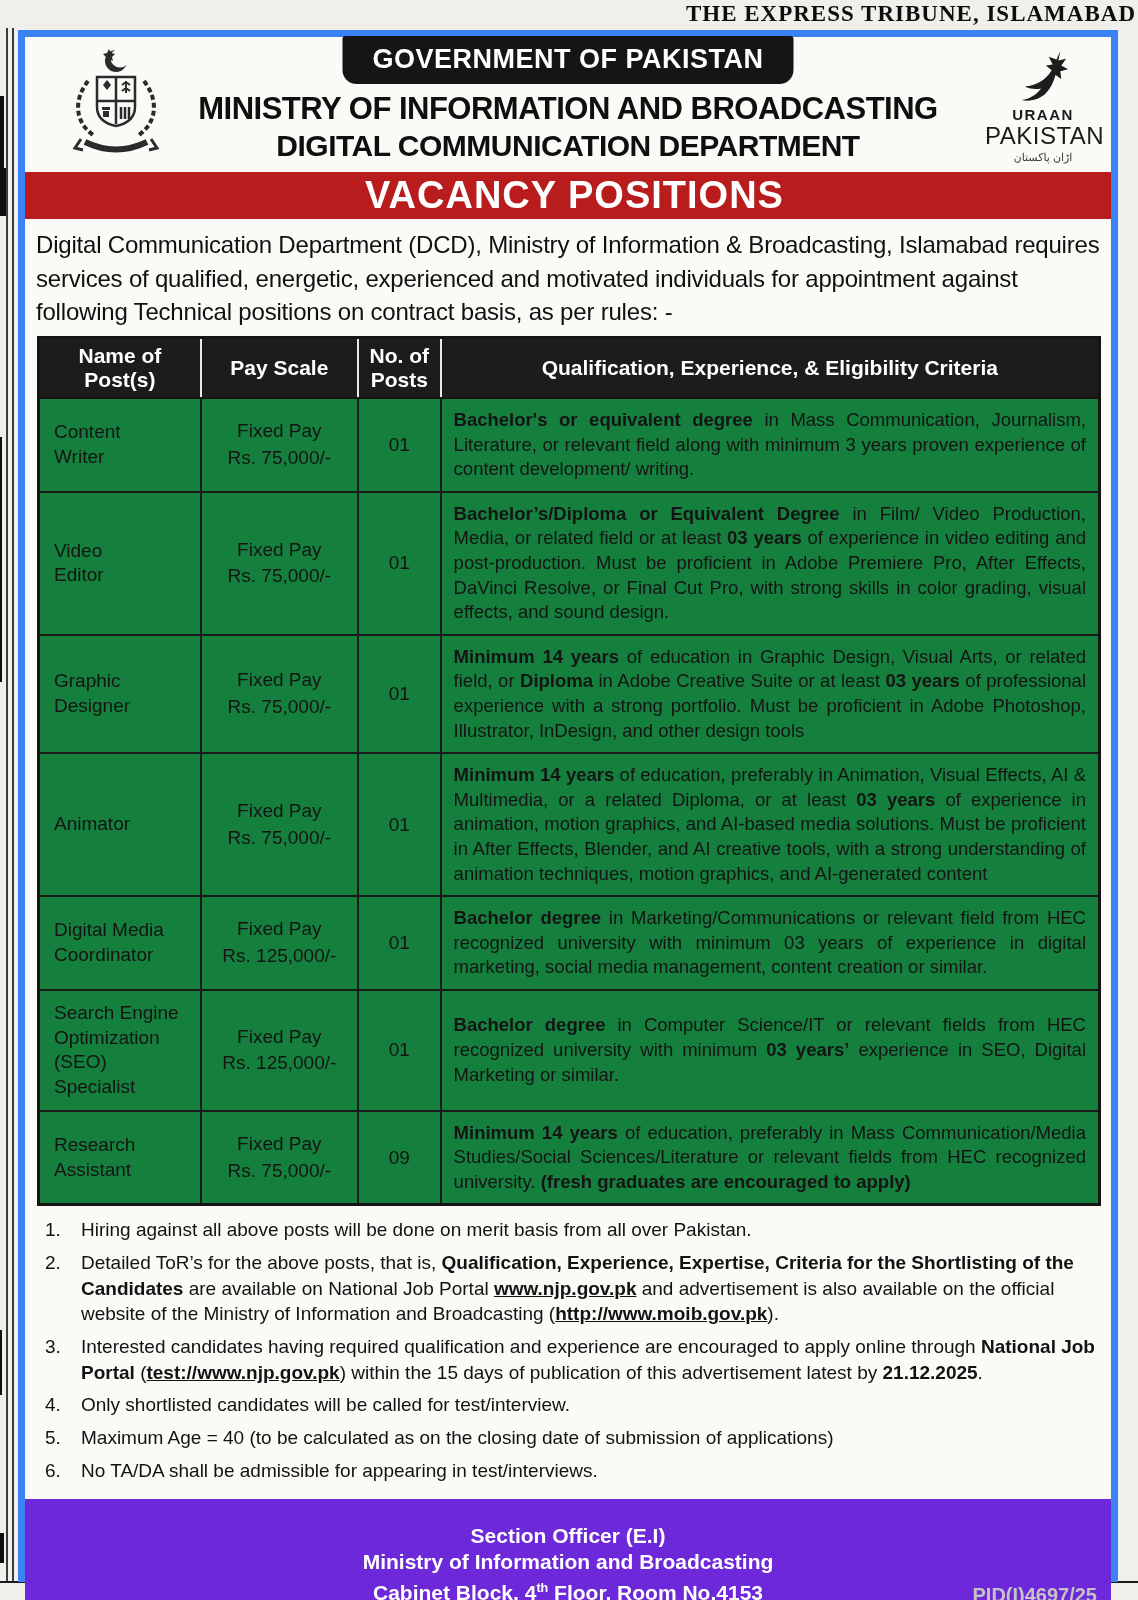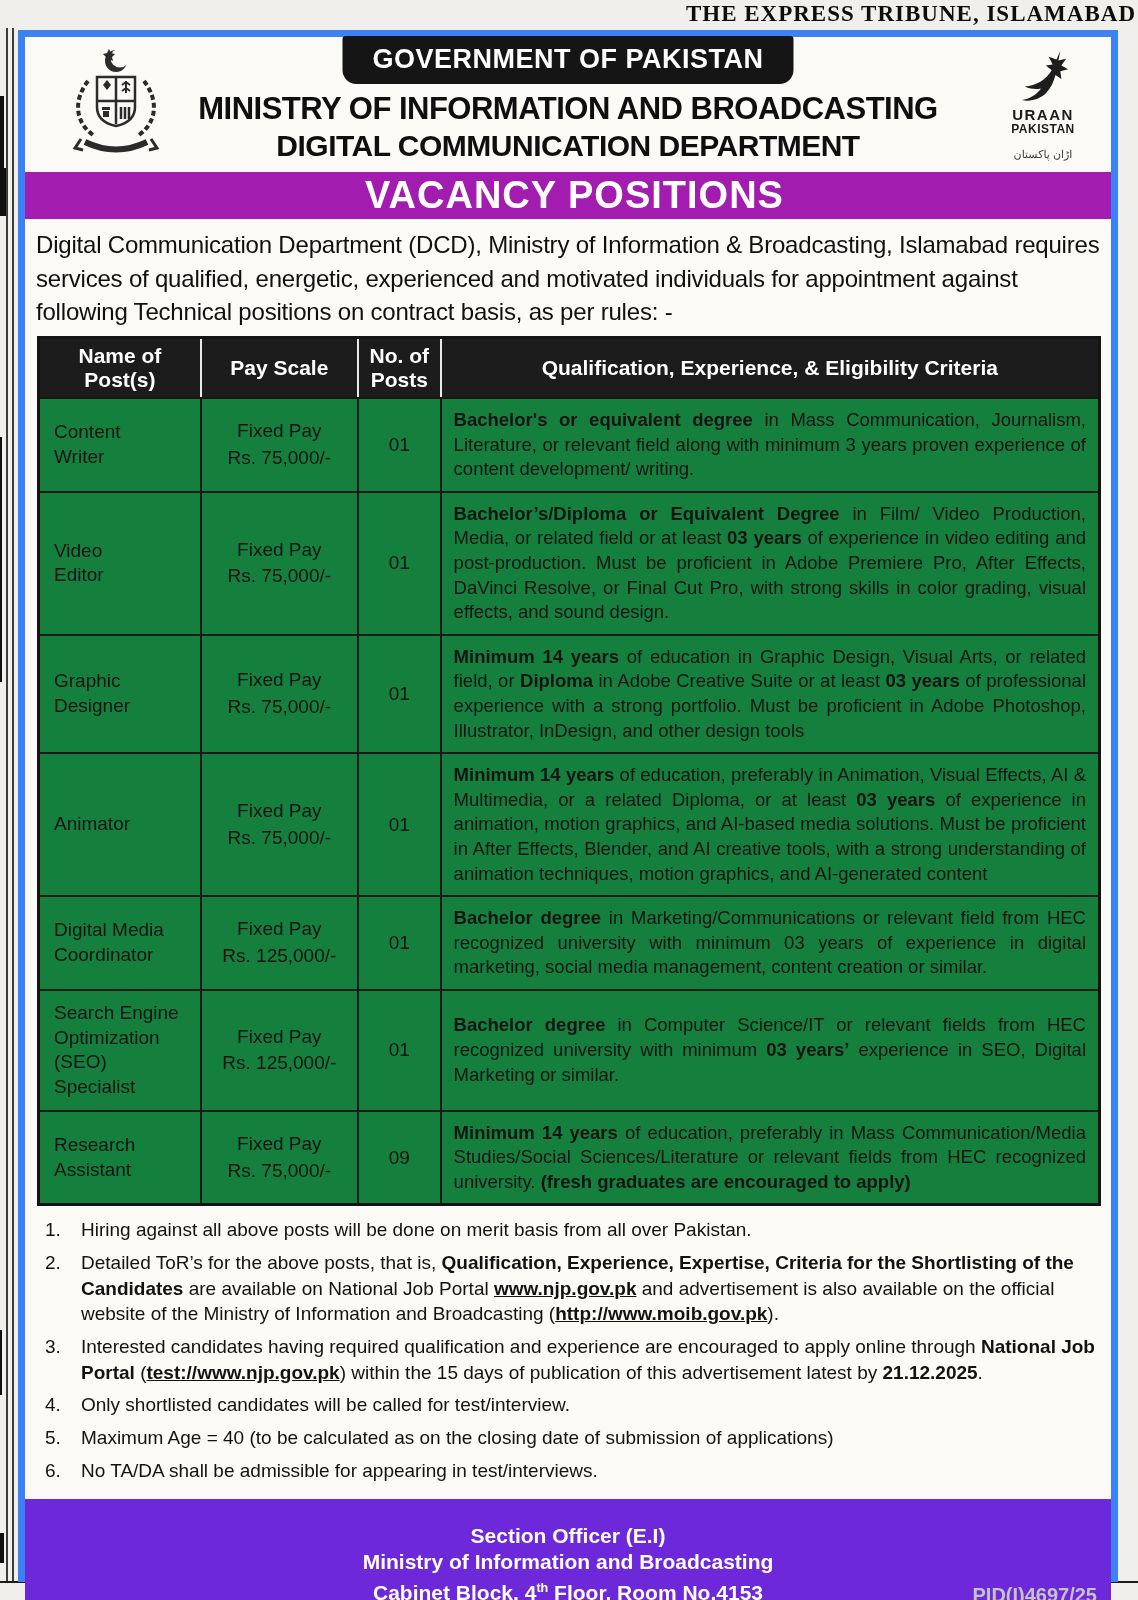--- a/index.html
+++ b/index.html
@@ -20,24 +20,24 @@
   .emblem{position:absolute;left:32px;top:8px;}
   .gov-banner{position:absolute;left:50%;transform:translateX(-50%);top:-1px;background:#151515;
               color:#fff;font-weight:700;font-size:27px;letter-spacing:.5px;padding:8px 30px 9px;
               border-radius:3px 3px 14px 14px;white-space:nowrap;}
   .ministry{position:absolute;top:54px;left:0;width:100%;text-align:center;font-weight:700;
             font-size:31px;letter-spacing:-.5px;color:#0f0f0f;white-space:nowrap;}
   .department{position:absolute;top:92px;left:0;width:100%;text-align:center;font-weight:700;
               font-size:30px;letter-spacing:-.5px;color:#0f0f0f;white-space:nowrap;}
   .logo{position:absolute;right:10px;top:12px;width:116px;text-align:center;line-height:1.05;}
   .logo-uraan{font-size:15px;font-weight:700;letter-spacing:1.5px;color:#1b1b1b;}
-  .logo-pak{font-size:12px;font-weight:700;letter-spacing:.5px;color:#1b1b1b;}
-  .logo-urdu{font-size:11px;color:#3a3a3a;margin-top:14px;}
-
-  .vacancy-bar{height:47px;background:#a21caf;color:#fff;display:flex;align-items:center;
+  .logo-pak{font-size:24px;font-weight:400;letter-spacing:.5px;color:#1b1b1b;}
+  .logo-urdu{font-size:11px;color:#3a3a3a;margin-top:4px;}
+
+  .vacancy-bar{height:47px;background:#b91c1c;color:#fff;display:flex;align-items:center;
                justify-content:center;font-size:38px;font-weight:700;letter-spacing:1px;padding-left:13px;}
 
   .intro{margin:9px 8px 7px 11px;font-size:24px;line-height:1.4;letter-spacing:-.2px;color:#101010;}
 
   table.vac{width:calc(100% - 22px);margin:0 2px 0 12px;border-collapse:collapse;
             background:#15803d;border:3px solid #141414;}
   th{background:#1c1c1c;color:#fff;font-size:21px;font-weight:700;padding:5px 4px;
      border:2px solid #e9e9e9;border-top-color:#1c1c1c;border-bottom:2px solid #141414;
      white-space:pre-line;line-height:1.15;}
   td{border:2px solid #1a1a1a;font-size:19px;padding:10px 8px;vertical-align:middle;color:#141414;}

